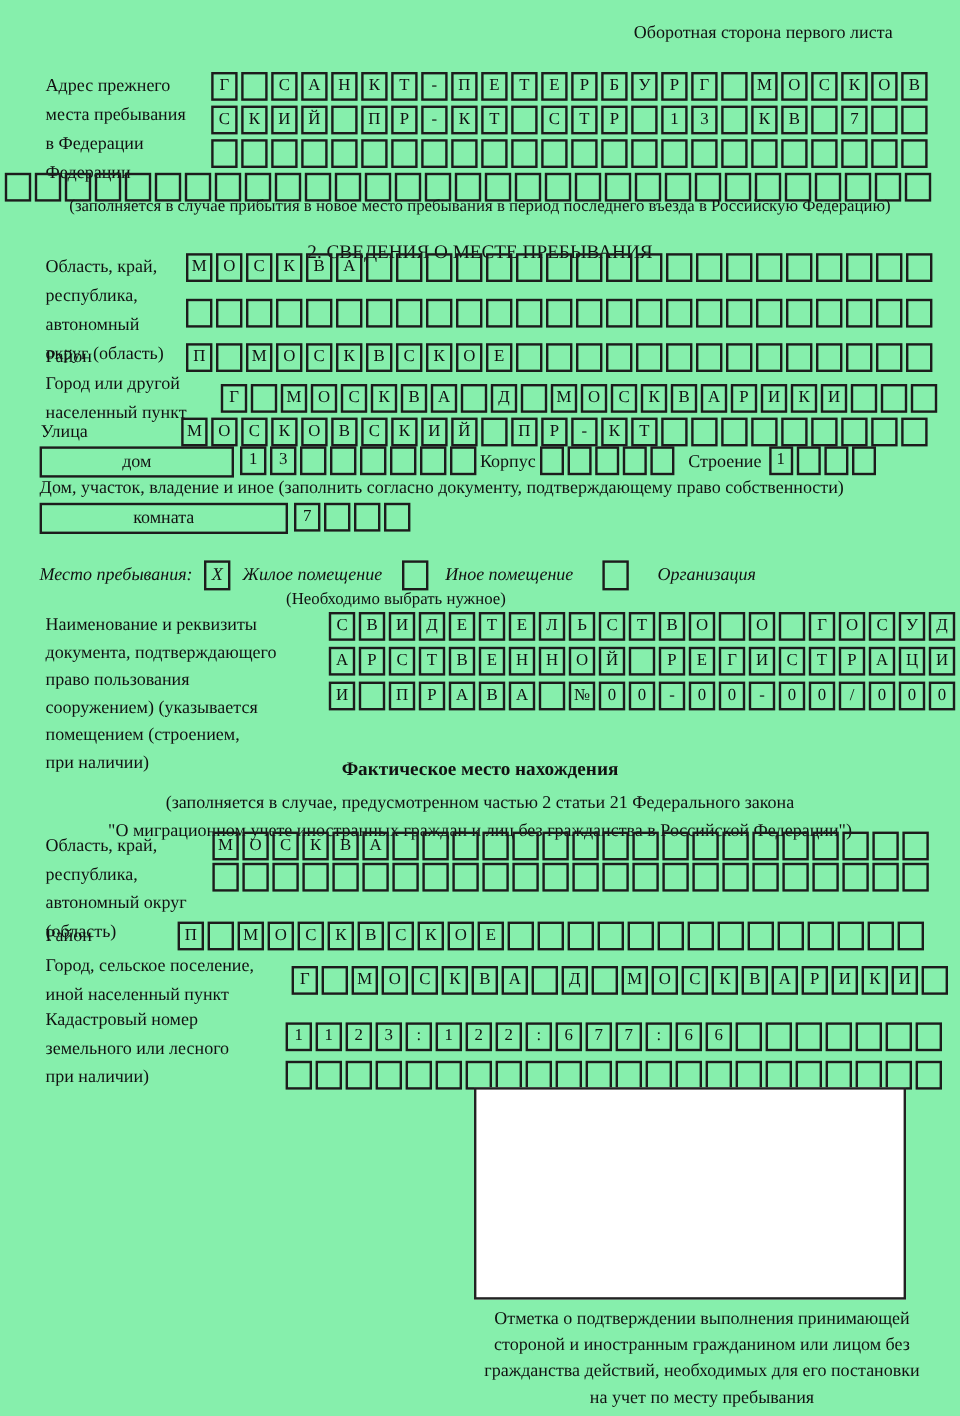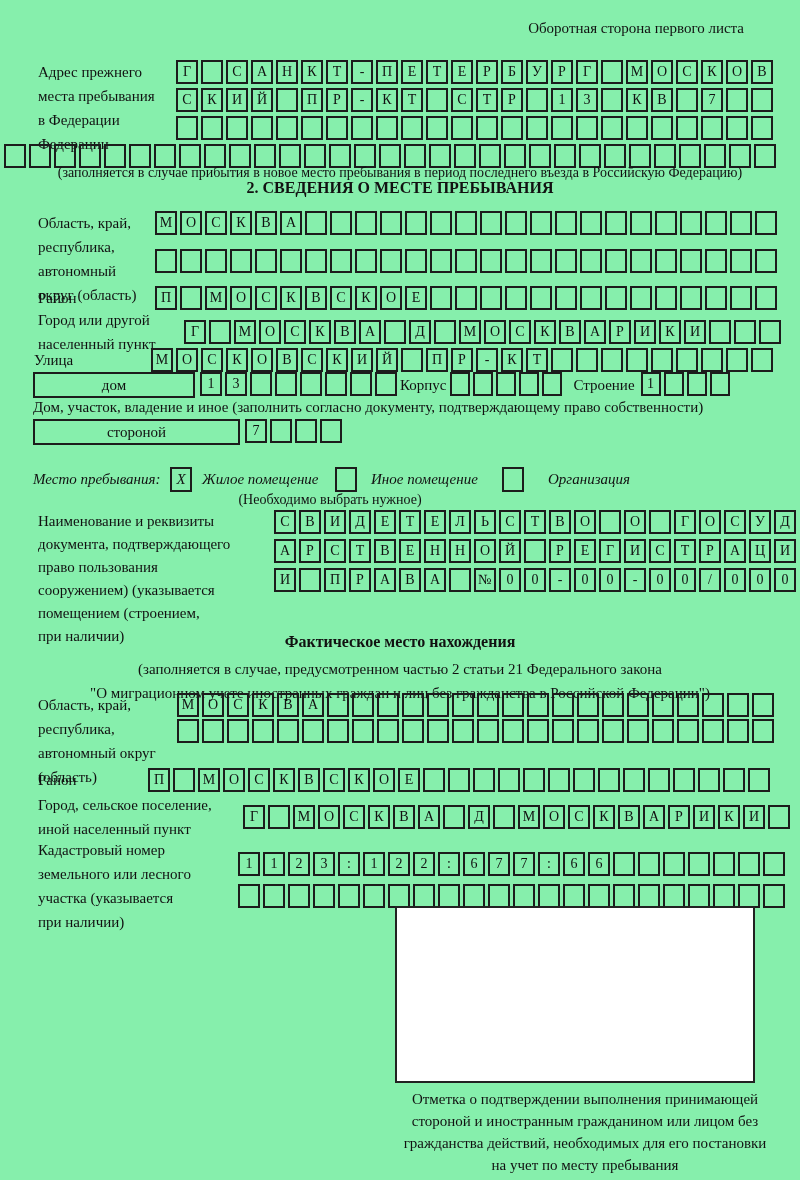--- a/index.html
+++ b/index.html
@@ -31,21 +31,21 @@
   .frow { position:absolute; display:flex; align-items:flex-start; }
   .center-text { position:absolute; left:0; width:800px; text-align:center; }
 
   #back-note { position:absolute; top:20px; right:56px; font-size:15px; }
 
   #addr-block { top:60px; left:38px; }
   #addr-block .flabel { width:138px; }
   #addr-full { position:absolute; top:144px; left:4px; }
   #note1 { top:165px; font-size:14px; }
 
-  #title2 { top:179px; font-weight:bold; font-size:16px; }
+  #title2 { top:202px; font-weight:normal; font-size:16px; }
 
   #region1 { top:211px; left:38px; }
   #region1 .flabel { width:117px; }
   #district1 { top:286px; left:38px; }
   #district1 .flabel { width:117px; }
   #city1 { top:308px; left:38px; align-items:center; }
   #city1 .flabel { width:146px; }
   #street1 { top:348px; left:34px; }
   #street1 .flabel { width:117px; }
 
@@ -166,21 +166,21 @@
     <div class="named-box" id="house-box">дом</div>
     <div class="cellrow"><span class="cell">1</span><span class="cell">3</span><span class="cell"></span><span class="cell"></span><span class="cell"></span><span class="cell"></span><span class="cell"></span><span class="cell"></span></div>
     <div class="inline-label" id="korpus-label">Корпус</div>
     <div class="cellrow sm"><span class="cell"></span><span class="cell"></span><span class="cell"></span><span class="cell"></span><span class="cell"></span></div>
     <div class="inline-label" id="stroenie-label">Строение</div>
     <div class="cellrow sm"><span class="cell">1</span><span class="cell"></span><span class="cell"></span><span class="cell"></span></div>
   </div>
   <div id="house-note">Дом, участок, владение и иное (заполнить согласно документу, подтверждающему право собственности)</div>
 
   <div class="frow" id="apt-row">
-    <div class="named-box" id="apt-box">стороной</div>
+    <div class="named-box" id="apt-box">комната</div>
     <div class="cellrow"><span class="cell">7</span><span class="cell"></span><span class="cell"></span><span class="cell"></span></div>
   </div>
 
   <div class="frow" id="stay-row">
     <div class="stay-label">Место пребывания:</div>
     <div class="checkbox" id="cb1">X</div>
     <div class="stay-opt" id="opt1">Жилое помещение</div>
     <div class="checkbox" id="cb2"></div>
     <div class="stay-opt" id="opt2">Иное помещение</div>
     <div class="checkbox" id="cb3"></div>
@@ -233,21 +233,20 @@
         <div class="lbl-line">Город, сельское поселение,</div>
         <div class="lbl-line">иной населенный пункт</div>
       </div>
     <div class="cellrow"><span class="cell">Г</span><span class="cell"></span><span class="cell">М</span><span class="cell">О</span><span class="cell">С</span><span class="cell">К</span><span class="cell">В</span><span class="cell">А</span><span class="cell"></span><span class="cell">Д</span><span class="cell"></span><span class="cell">М</span><span class="cell">О</span><span class="cell">С</span><span class="cell">К</span><span class="cell">В</span><span class="cell">А</span><span class="cell">Р</span><span class="cell">И</span><span class="cell">К</span><span class="cell">И</span><span class="cell"></span></div>
   </div>
 
   <div class="frow" id="cadastre">
     <div class="flabel">
         <div class="lbl-line">Кадастровый номер</div>
         <div class="lbl-line">земельного или лесного</div>
-        <div class="lbl-line">участка (указывается</div>
         <div class="lbl-line">при наличии)</div>
       </div>
     <div class="cells-col">
       <div class="cellrow mb8"><span class="cell">1</span><span class="cell">1</span><span class="cell">2</span><span class="cell">3</span><span class="cell">:</span><span class="cell">1</span><span class="cell">2</span><span class="cell">2</span><span class="cell">:</span><span class="cell">6</span><span class="cell">7</span><span class="cell">7</span><span class="cell">:</span><span class="cell">6</span><span class="cell">6</span><span class="cell"></span><span class="cell"></span><span class="cell"></span><span class="cell"></span><span class="cell"></span><span class="cell"></span><span class="cell"></span></div>
       <div class="cellrow"><span class="cell"></span><span class="cell"></span><span class="cell"></span><span class="cell"></span><span class="cell"></span><span class="cell"></span><span class="cell"></span><span class="cell"></span><span class="cell"></span><span class="cell"></span><span class="cell"></span><span class="cell"></span><span class="cell"></span><span class="cell"></span><span class="cell"></span><span class="cell"></span><span class="cell"></span><span class="cell"></span><span class="cell"></span><span class="cell"></span><span class="cell"></span><span class="cell"></span></div>
     </div>
   </div>
 
   <div id="stamp-box"></div>
   <div id="stamp-caption">

